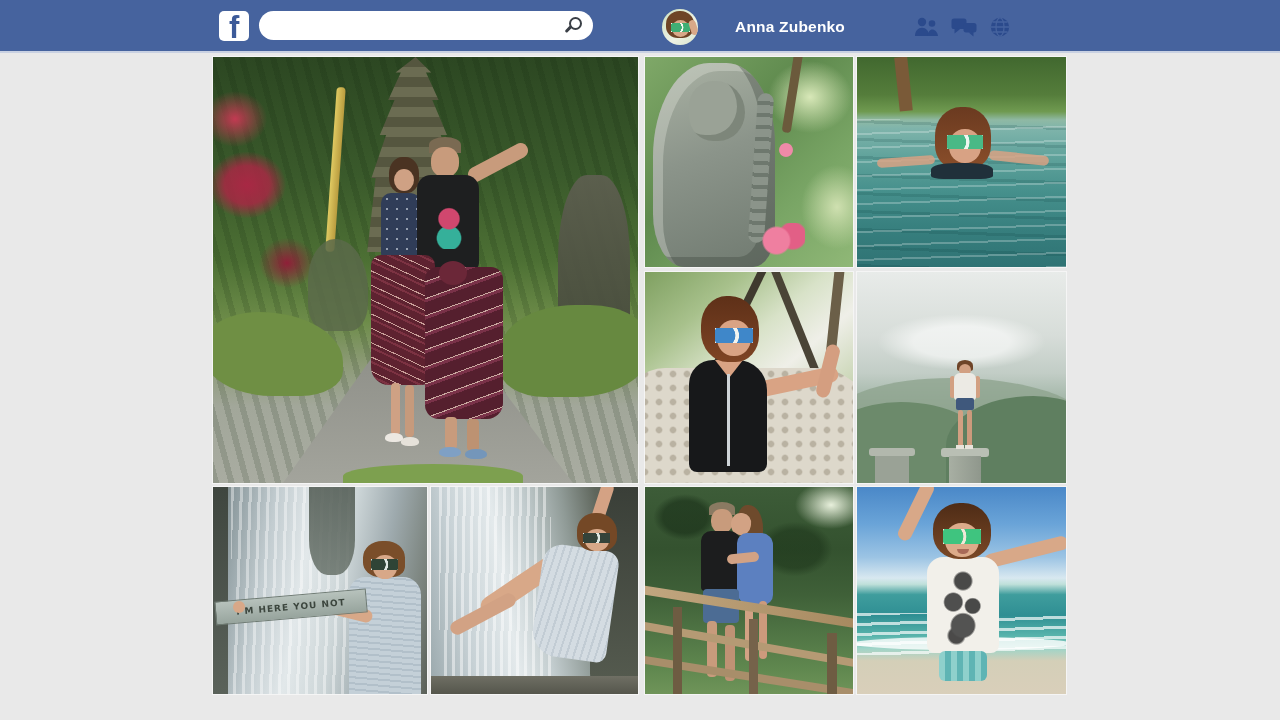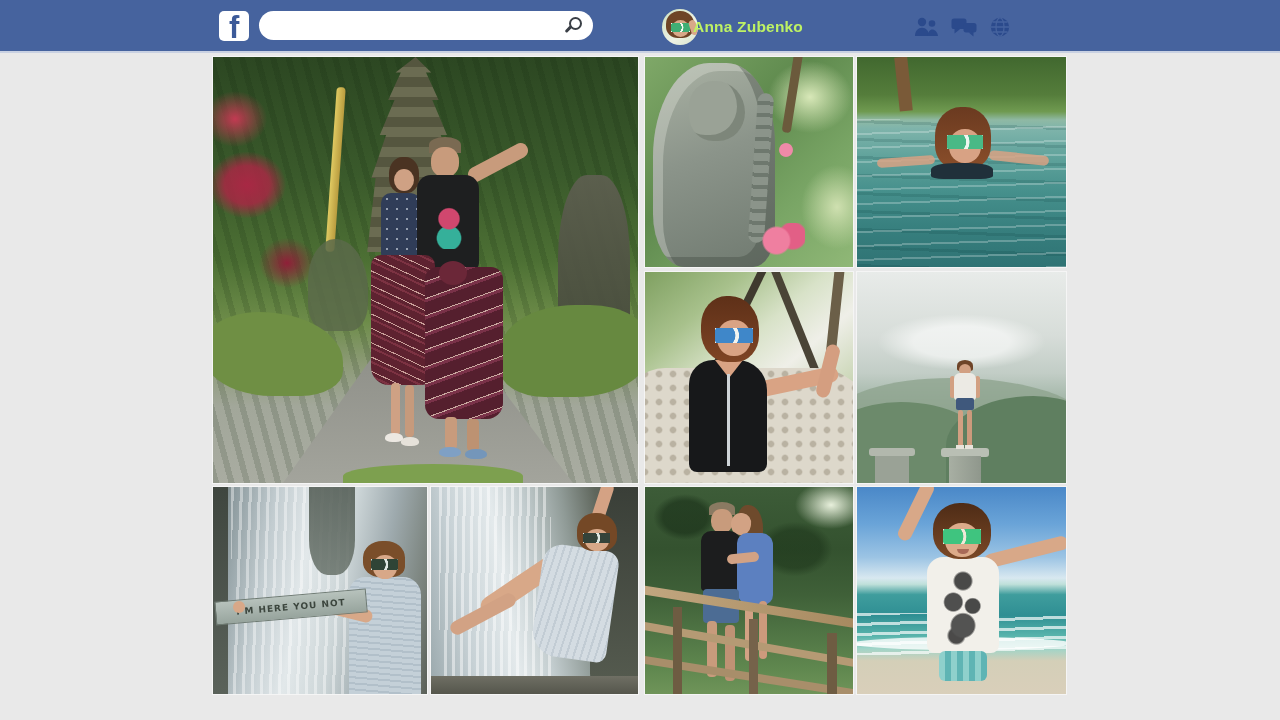--- a/index.html
+++ b/index.html
@@ -27,22 +27,22 @@
   .mag::after{content:"";position:absolute;left:-4px;bottom:-5px;width:2.5px;height:8px;
         background:#3a3f46;transform:rotate(45deg);border-radius:2px;}
   .avatar{position:absolute;left:662px;top:9px;width:36px;height:36px;border-radius:50%;
         overflow:hidden;background:linear-gradient(140deg,#cde0c0,#eef2e4 60%,#d8e4cc);cursor:pointer;}
   .av-hair{left:4px;top:2px;width:28px;height:27px;background:#6e4426;border-radius:48% 48% 42% 42%;}
   .av-face{left:10px;top:11px;width:17px;height:17px;background:var(--skin);border-radius:50%;}
   .av-glasses{left:9px;top:14px;width:19px;height:9px;
         background:radial-gradient(circle at 26% 50%,#3fae74 0 38%,#f5f8f2 40% 50%,transparent 52%),
                    radial-gradient(circle at 74% 50%,#3fae74 0 38%,#f5f8f2 40% 50%,transparent 52%);}
   .av-arm{right:1px;top:11px;width:7px;height:15px;background:var(--skin);border-radius:4px;transform:rotate(-18deg);}
-  .username{position:absolute;left:693px;top:0;height:53px;display:flex;align-items:center;
-        color:#bef264;font-weight:bold;font-size:15.5px;letter-spacing:.2px;cursor:pointer;}
+  .username{position:absolute;left:735px;top:0;height:53px;display:flex;align-items:center;
+        color:#ffffff;font-weight:bold;font-size:15.5px;letter-spacing:.2px;cursor:pointer;}
   .hicons{position:absolute;left:914px;top:0;height:53px;display:flex;align-items:center;gap:11px;}
   .hicons svg{display:block;cursor:pointer;}
 
   
   .gallery{position:absolute;left:213px;top:57px;width:853px;height:637px;}
   .tile{position:absolute;overflow:hidden;box-shadow:0 0 0 1px rgba(255,255,255,.55);cursor:pointer;}
   .tile div{position:absolute;}
   .t1{left:0;top:0;width:425px;height:426px;}
   .t2{left:432px;top:0;width:208px;height:210px;}
   .t3{left:644px;top:0;width:209px;height:210px;}

